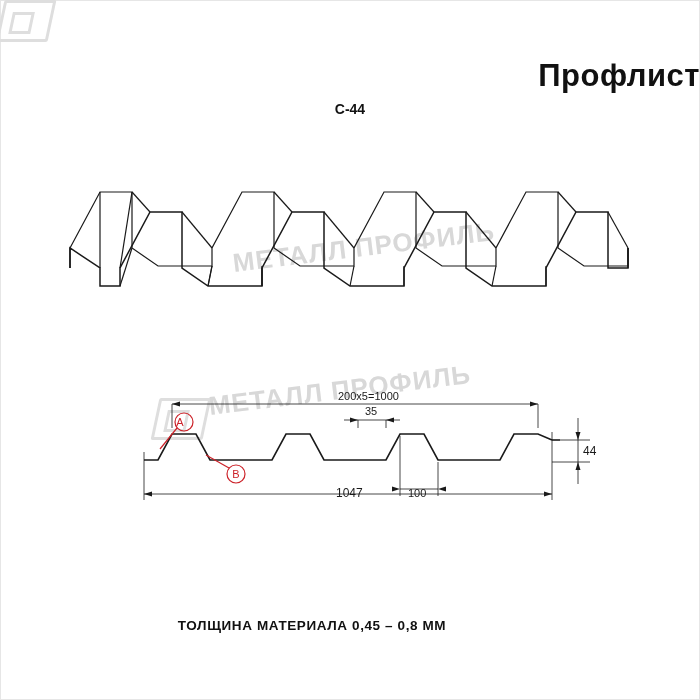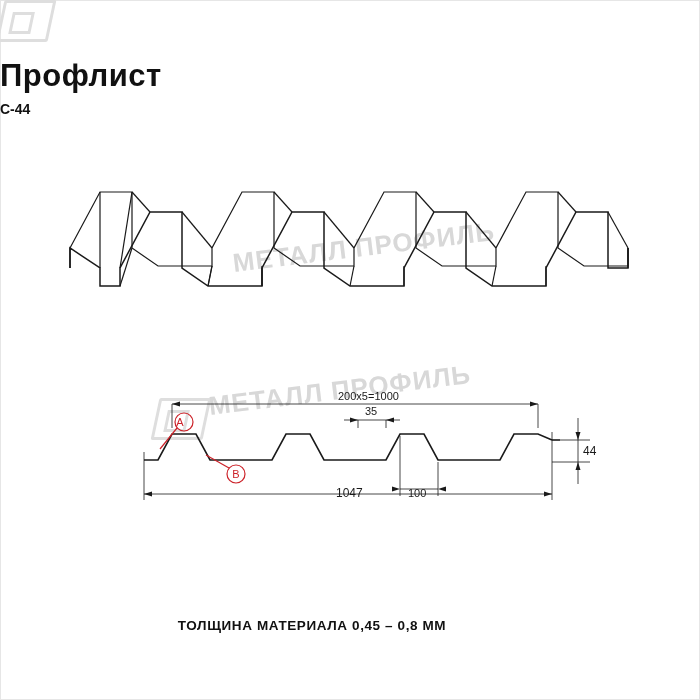--- a/index.html
+++ b/index.html
@@ -21,32 +21,32 @@
     width: 700px; height: 700px;
     border: 1px solid #e6e6e6;
     box-sizing: border-box;
     pointer-events: none;
   }
   .title {
     position: absolute;
     top: 58px;
     left: 0;
     width: 700px;
-    text-align: left;
+    text-align: right;
     font-size: 31px;
     font-weight: bold;
     letter-spacing: 0.5px;
     color: #111111;
   }
   .subtitle {
     position: absolute;
     top: 101px;
     left: 0;
     width: 700px;
-    text-align: left;
+    text-align: center;
     font-size: 14px;
     font-weight: bold;
     color: #111111;
   }
   .footnote {
     position: absolute;
     top: 618px;
     left: 0;
     width: 624px;
     text-align: center;

